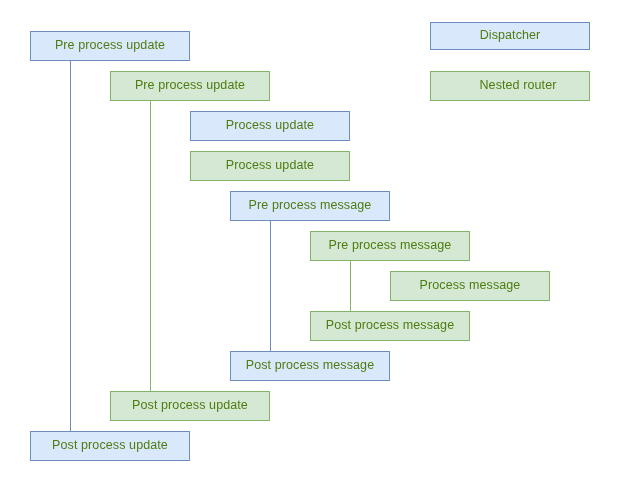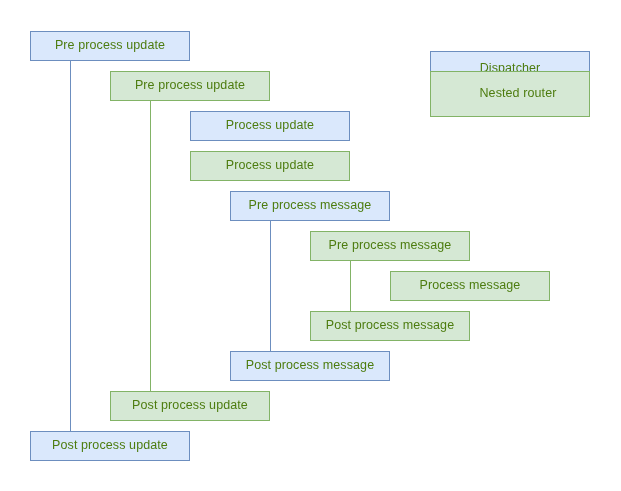--- a/index.html
+++ b/index.html
@@ -72,17 +72,17 @@
   <div class="node green" style="left:190px; top:151px; width:160px; height:30px;">Process update</div>
   <div class="node blue" style="left:230px; top:191px; width:160px; height:30px;">Pre process message</div>
   <div class="node green" style="left:310px; top:231px; width:160px; height:30px;">Pre process message</div>
   <div class="node green" style="left:390px; top:271px; width:160px; height:30px;">Process message</div>
   <div class="node green" style="left:310px; top:311px; width:160px; height:30px;">Post process message</div>
   <div class="node blue" style="left:230px; top:351px; width:160px; height:30px;">Post process message</div>
   <div class="node green" style="left:110px; top:391px; width:160px; height:30px;">Post process update</div>
   <div class="node blue" style="left:30px;  top:431px; width:160px; height:30px;">Post process update</div>
 
   <div class="legend-group" style="left:0; top:0;">
-    <div class="node blue" style="left:430px; top:22px; width:160px; height:36px;margin-top:29px;">Dispatcher</div>
-    <div class="node green" style="left:430px; top:71px; width:160px; height:46px;padding-left:16px;">Nested router</div>
+    <div class="node blue" style="left:430px; top:22px; width:160px; height:28px;">Dispatcher</div>
+    <div class="node green" style="left:430px; top:71px; width:160px; height:30px;padding-left:16px;">Nested router</div>
   </div>
 
 </div>
 
 </body></html>

